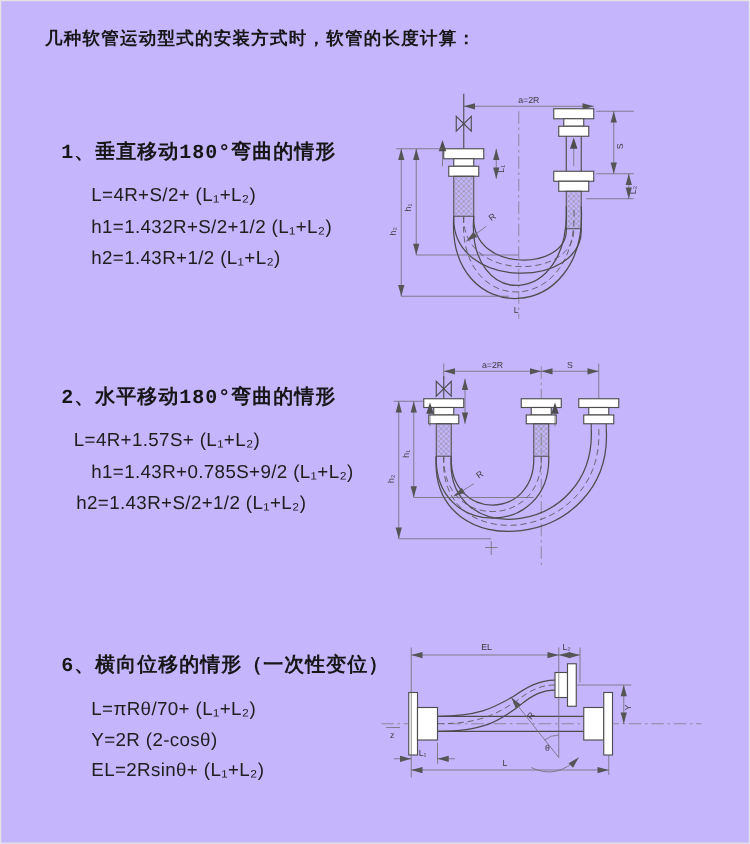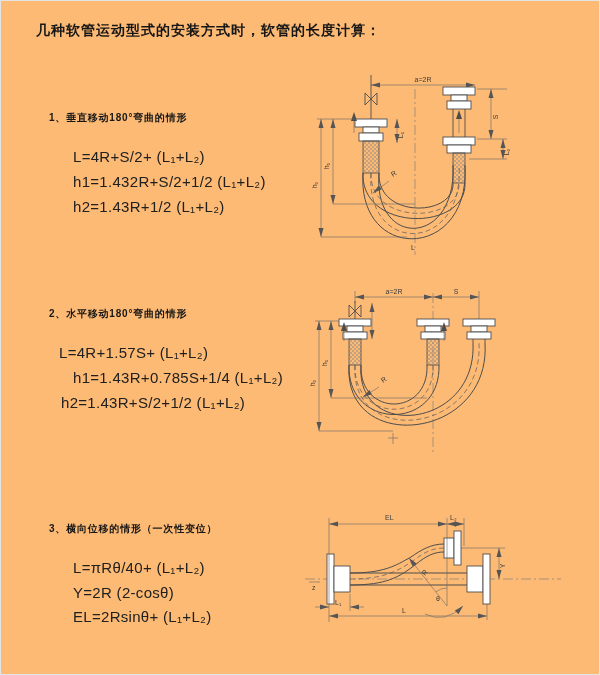--- a/index.html
+++ b/index.html
@@ -1,24 +1,24 @@
 <!DOCTYPE html>
 <html><head>
 <meta charset="utf-8">
 <style>
   html,body{margin:0;padding:0;background:#ffffff;}
   .page{
-    position:relative;width:600px;height:675px;background:#fdba74;
+    position:relative;width:600px;height:675px;background:#c4b5fd;
     border:1px solid #e4e4e2;box-sizing:border-box;overflow:hidden;
     font-family:"Liberation Sans","DejaVu Sans",sans-serif;color:#1d1d1d;
   }
   .title{position:absolute;left:35px;top:21px;font-size:14px;font-weight:bold;
          letter-spacing:1px;color:#171717;white-space:nowrap;}
-  .heading{position:absolute;font-size:10px;font-weight:bold;color:#171717;
-           letter-spacing:0.8px;white-space:nowrap;}
+  .heading{position:absolute;font-size:16px;font-weight:bold;color:#171717;
+           letter-spacing:0.8px;white-space:nowrap;font-family:Liberation Mono, monospace;}
   .formula{position:absolute;font-size:15px;color:#202020;letter-spacing:0.3px;
            white-space:nowrap;margin-top:10px;}
   svg.diag{position:absolute;overflow:visible;}
   svg text{font-family:"Liberation Sans","DejaVu Sans",sans-serif;fill:#3c3c3c;font-size:7px;}
   .main{stroke:#4d4d4d;stroke-width:0.9;fill:none;}
   .hose{stroke:#4d4d4d;stroke-width:1;fill:none;}
   .dsh{stroke:#5a5a5a;stroke-width:0.7;stroke-dasharray:5 3;fill:none;}
   .blk{fill:#ffffff;stroke:#4d4d4d;stroke-width:0.9;}
   .dim{stroke:#6a6a6a;stroke-width:0.6;fill:none;}
   .cl{stroke:#7a7a7a;stroke-width:0.6;stroke-dasharray:10 3 2 3;fill:none;}
@@ -125,21 +125,21 @@
       <text x="82" y="104" font-size="8" transform="rotate(-35 82 104)">R</text>
       <line class="dim" x1="78" y1="108" x2="62" y2="120" marker-end="url(#d1a)"></line>
     </g>
 
     <text x="100" y="177" font-size="10">L</text>
   </svg>
 
   <div>
     <div class="heading" style="left:48px;top:306px">2、水平移动180°弯曲的情形</div>
     <div class="formula" style="left:58px;top:333px">L=4R+1.57S+ (L₁+L₂)</div>
-    <div class="formula" style="left:72px;top:358px">h1=1.43R+0.785S+1/4 (L₁+L₂)</div>
+    <div class="formula" style="left:72px;top:358px">h1=1.43R+0.785S+9/2 (L₁+L₂)</div>
     <div class="formula" style="left:60px;top:383px">h2=1.43R+S/2+1/2 (L₁+L₂)</div>
   </div>
 
   <svg class="diag" style="left:308px;top:282px" width="292" height="180" viewBox="0 0 292 180">
     <defs>
       <marker id="d2a" markerWidth="10" markerHeight="6" refX="9.5" refY="3" orient="auto-start-reverse" markerUnits="userSpaceOnUse">
         <path d="M0.5,0.5 L9.5,3 L0.5,5.5 Z" fill="#555"></path>
       </marker>
       <pattern id="d2h" patternUnits="userSpaceOnUse" width="4" height="4">
         <path d="M0,4 L4,0 M0,0 L4,4" stroke="#8a8a8a" stroke-width="0.5"></path>
@@ -221,22 +221,22 @@
       <line class="dim" x1="79" y1="155" x2="89" y2="155"></line>
     </g>
 
     <g>
       <text x="74" y="100" font-size="8" transform="rotate(-35 74 100)">R</text>
       <line class="dim" x1="70" y1="104" x2="54" y2="114" marker-end="url(#d2a)"></line>
     </g>
   </svg>
 
   <div>
-    <div class="heading" style="left:48px;top:521px">3、横向位移的情形（一次性变位）</div>
-    <div class="formula" style="left:72px;top:548px">L=πRθ/40+ (L₁+L₂)</div>
+    <div class="heading" style="left:48px;top:521px">6、横向位移的情形（一次性变位）</div>
+    <div class="formula" style="left:72px;top:548px">L=πRθ/70+ (L₁+L₂)</div>
     <div class="formula" style="left:72px;top:573px">Y=2R (2-cosθ)</div>
     <div class="formula" style="left:72px;top:597px">EL=2Rsinθ+ (L₁+L₂)</div>
   </div>
 
   <svg class="diag" style="left:298px;top:503px" width="302" height="152" viewBox="0 0 302 152">
     <defs>
       <marker id="d3a" markerWidth="10" markerHeight="6" refX="9.5" refY="3" orient="auto-start-reverse" markerUnits="userSpaceOnUse">
         <path d="M0.5,0.5 L9.5,3 L0.5,5.5 Z" fill="#555"></path>
       </marker>
     </defs>

